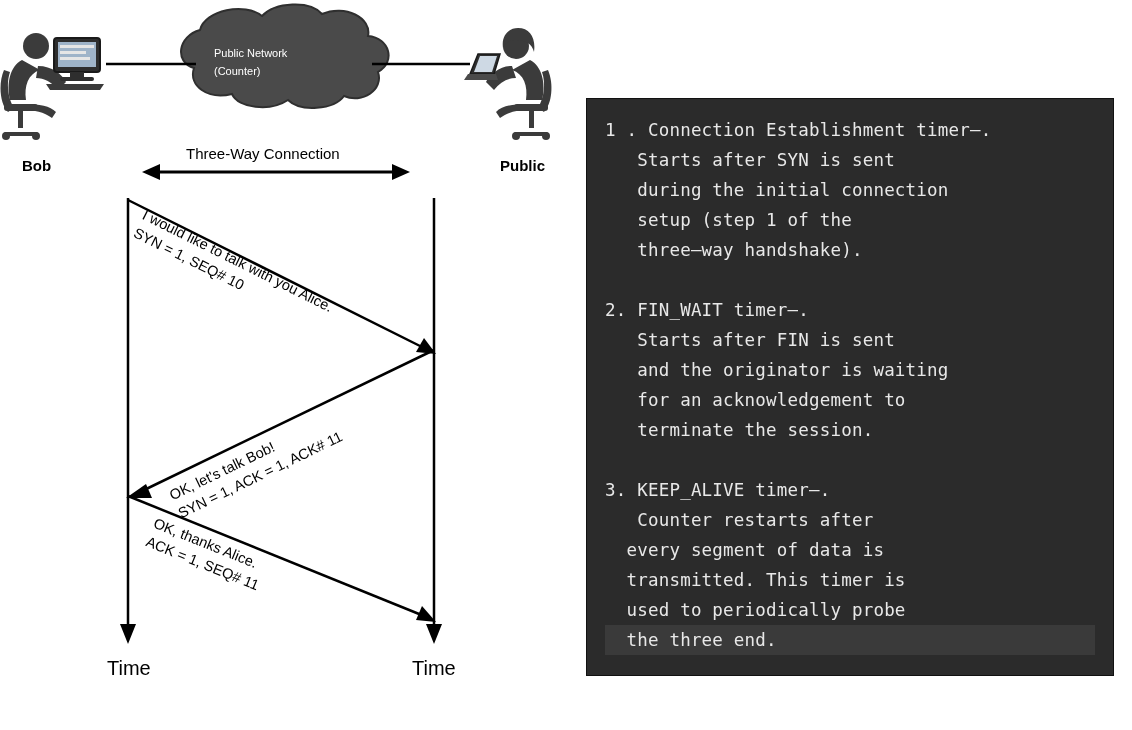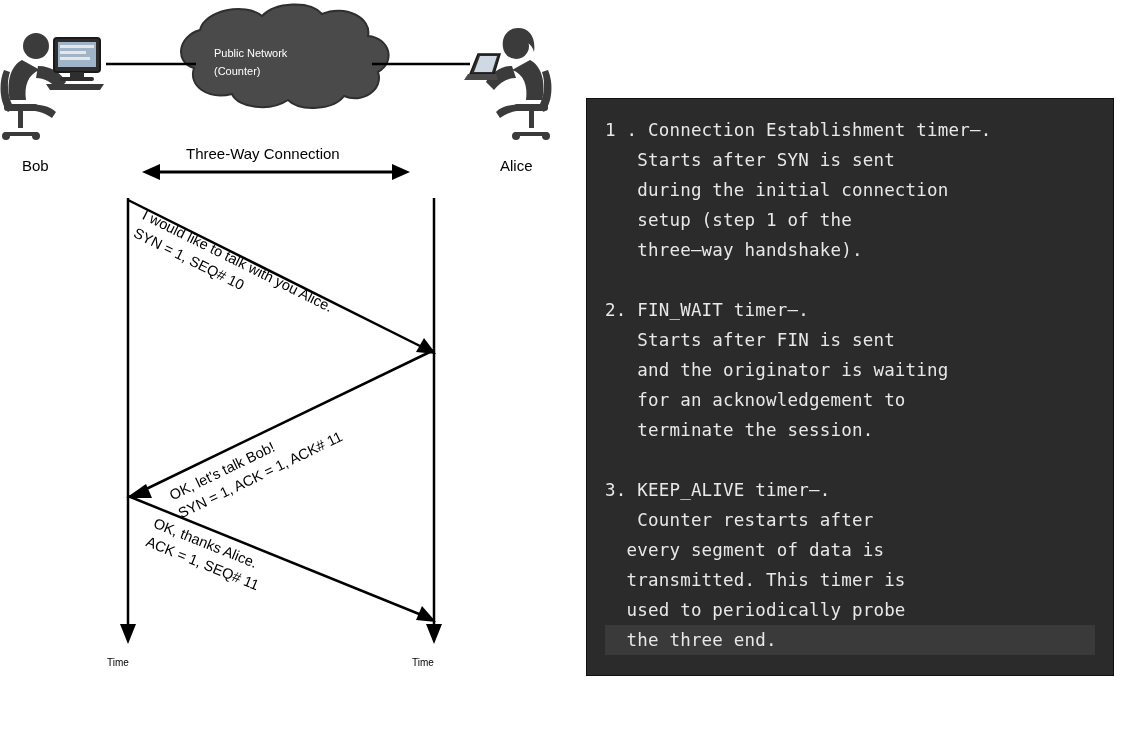--- a/index.html
+++ b/index.html
@@ -46,29 +46,29 @@
   .cloud-label {
     text-align: left;
     font-size: 11px;
     line-height: 18px;
     color: #ffffff;
     font-weight: 400;
   }
 
   .node-name {
     font-size: 15px;
-    font-weight: 400;
+    font-weight: 700;
   }
 
   .handshake-label {
     font-size: 15px;
   }
 
   .time-label {
-    font-size: 10px;
+    font-size: 20px;
     text-align: right;
   }
 
   .msg {
     position: absolute;
     font-size: 14.5px;
     line-height: 20px;
     color: #000;
     white-space: nowrap;
     transform-origin: 0 0;
@@ -205,21 +205,21 @@
         <path d="M436 622 L 416 620 L 422 606 Z" stroke="none"></path>
       </g>
     </svg>
 
     <div class="lbl cloud-label" style="left:214px; top:44px; width:140px;">
       <div>Public Network</div>
       <div>(Counter)</div>
     </div>
 
     <div class="lbl node-name" style="left:22px; top:157px;">Bob</div>
-    <div class="lbl node-name" style="left:500px; top:157px;">Alice</div>
+    <div class="lbl node-name" style="left:500px; top:157px;">Public</div>
 
     <div class="lbl handshake-label" style="left:186px; top:145px;">Three-Way Connection</div>
 
     <div class="lbl time-label" style="left:107px; top:657px;">Time</div>
     <div class="lbl time-label" style="left:412px; top:657px;">Time</div>
 
     <div class="msg" style="left:148px; top:205px; transform: rotate(26.5deg);">
       <div>I would like to talk with you Alice.</div>
       <div>SYN = 1, SEQ# 10</div>
     </div>

